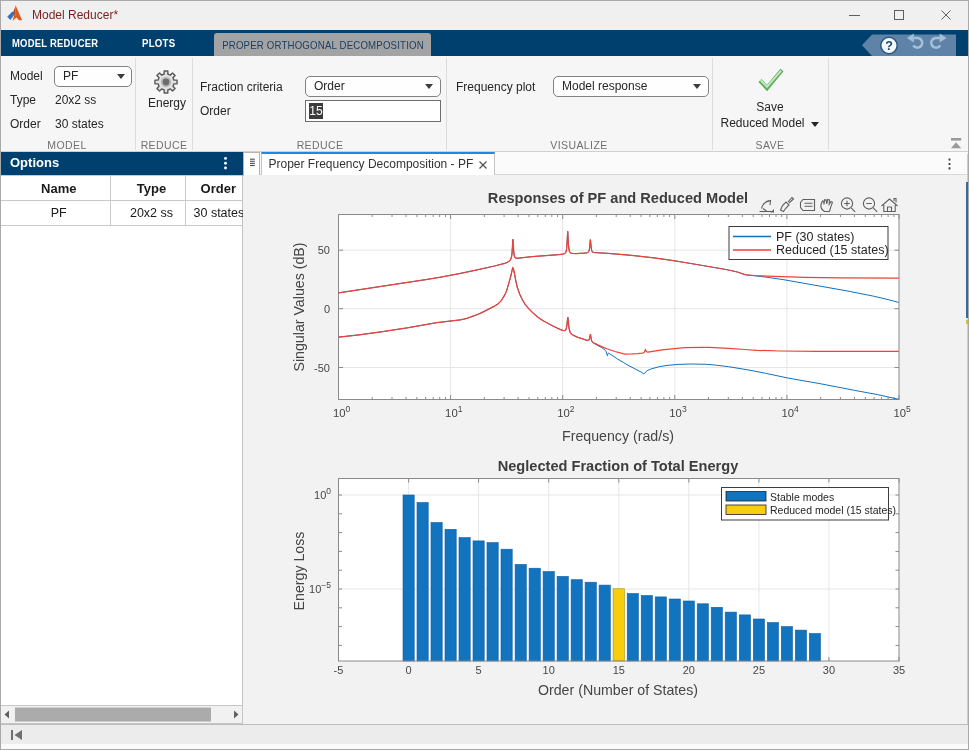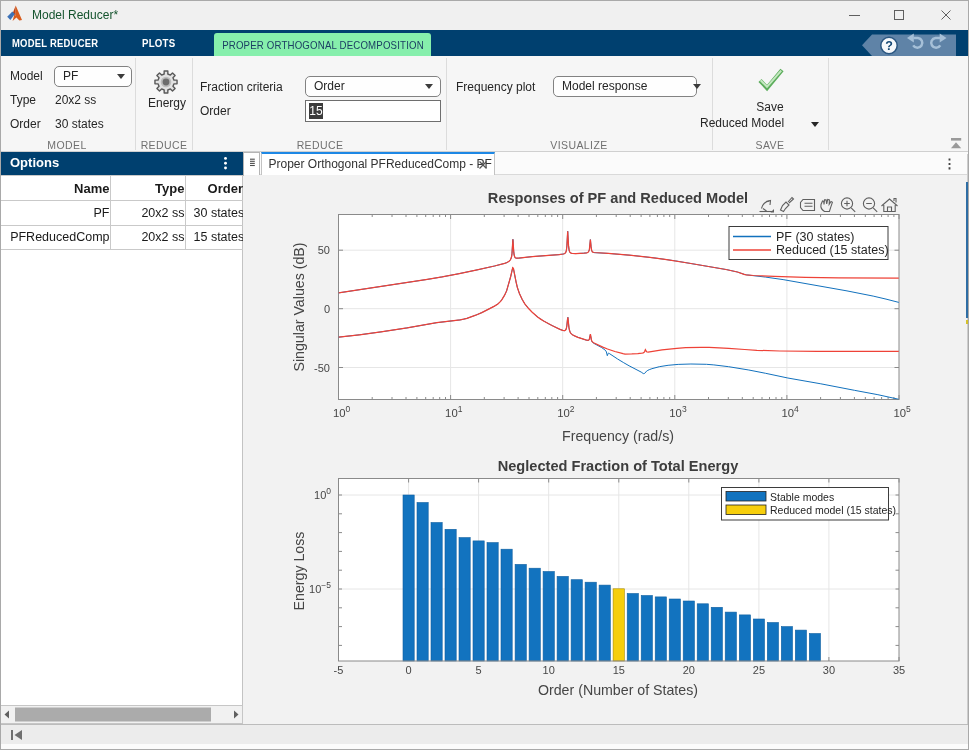--- a/index.html
+++ b/index.html
@@ -1,31 +1,31 @@
 <!DOCTYPE html>
 <html><head><meta charset="utf-8"><style>
 *{margin:0;padding:0;box-sizing:border-box}
 html,body{width:969px;height:750px;overflow:hidden}
 body{font-family:"Liberation Sans",sans-serif;position:relative;background:#f2f2f2}
 .abs{position:absolute}
 #titlebar{left:0;top:0;width:969px;height:30px;background:#f0f0f0}
-#title{left:32px;top:8px;font-size:12px;color:#14532d}
+#title{left:32px;top:8px;font-size:12px;color:#7f1d1d}
 #tabrow{left:0;top:30px;width:969px;height:26px;background:#00406f}
 .ttab{top:30px;height:26px;line-height:26px;color:#fff;font-size:11.5px;font-weight:bold;letter-spacing:.3px}
-#acttab{left:214px;top:33px;width:217px;height:23px;background:#86efac;border-radius:3px 3px 0 0;color:#1c3f63;font-size:11.5px;text-align:center;line-height:24px;white-space:nowrap;letter-spacing:.2px}
+#acttab{left:214px;top:33px;width:217px;height:23px;background:#a3a3a3;border-radius:3px 3px 0 0;color:#1c3f63;font-size:11.5px;text-align:center;line-height:24px;white-space:nowrap;letter-spacing:.2px}
 #ribbon{left:0;top:56px;width:969px;height:96px;background:#f6f6f6;border-bottom:1px solid #d0d0d0}
 .rsep{top:2px;width:1px;height:92px;background:#dcdcdc}
 .rlbl{top:83px;font-size:10.5px;color:#707070;text-align:center;letter-spacing:.4px}
 .rtxt{font-size:12px;color:#262626}
 .combo{height:21px;background:#fefefe;border:1px solid #828282;border-radius:5px;font-size:12px;color:#262626;line-height:19px;padding-left:8px}
 .caret{width:0;height:0;border-left:4.5px solid transparent;border-right:4.5px solid transparent;border-top:5px solid #3c3c3c}
 #lpanel-h{left:0;top:152px;width:243px;height:23px;background:#00406f}
 #lpanel-b{left:0;top:175px;width:243px;height:530px;background:#fff;border-right:1px solid #c3c3c3}
 table{border-collapse:collapse;width:243px;font-size:12.5px;color:#1a1a1a;table-layout:fixed}
-td,th{border:1px solid #c9c9c9;height:24.5px;padding:0 0 0 8px;text-align:right;font-weight:normal;white-space:nowrap;overflow:hidden}
+td,th{border:1px solid #c9c9c9;height:24.5px;padding:0 0 0 8px;text-align:center;font-weight:normal;white-space:nowrap;overflow:hidden}
 th{font-weight:bold;height:25px;font-size:13px}
 td:first-child,th:first-child{border-left:none}
 td:last-child,th:last-child{border-right:none}
 #docbar{left:244px;top:152px;width:725px;height:23px;background:#fbfbfb;border-bottom:1px solid #d9d9d9}
 #doctab{left:260.5px;top:152px;width:234px;height:23px;background:#fff;border-left:1px solid #c3c3c3;border-right:1px solid #c3c3c3;border-top:2.5px solid #1e88e5;font-size:12px;color:#333;line-height:20px;padding-left:7px}
 #statusbar{left:0;top:724px;width:969px;height:20px;background:#ececec;border-top:1px solid #bcbcbc}
 #botwhite{left:0;top:744px;width:969px;height:6px;background:#fbfbfb}
 #frame{left:0;top:0;width:969px;height:750px;box-shadow:inset 0 0 0 1px #a9a9a9;pointer-events:none;z-index:99}
 </style></head><body>
 <div id="titlebar" class="abs"></div>
@@ -82,28 +82,28 @@
 <circle cx="15" cy="15" r="3.4" fill="#6d6d6d"></circle>
 </svg>
     <div class="abs rtxt" style="left:142px;top:40px;width:50px;text-align:center">Energy</div>
     <div class="abs rtxt" style="left:200px;top:24px">Fraction criteria</div>
     <div class="abs combo" style="left:305px;top:20px;width:136px">Order</div>
     <div class="abs caret" style="left:425px;top:28px"></div>
     <div class="abs rtxt" style="left:200px;top:48px">Order</div>
     <div class="abs" style="left:305px;top:43.5px;width:136px;height:22px;background:#fff;border:1px solid #6e6e6e"></div>
     <div class="abs" style="left:309px;top:46.5px;width:14px;height:16px;background:#3c3c3c;color:#fff;font-size:12px;line-height:16px;text-align:center">15</div>
     <div class="abs rtxt" style="left:456px;top:24px">Frequency plot</div>
-    <div class="abs combo" style="left:553px;top:20px;width:144px">Model response</div>
+    <div class="abs combo" style="left:553px;top:20px;width:156px">Model response</div>
     <div class="abs caret" style="left:693px;top:28px"></div>
     <svg class="abs" style="left:756px;top:11px" width="30" height="26" viewBox="0 0 30 26">
 <path d="M4 13.5 L11 21 L26 3" fill="none" stroke="#5cad5c" stroke-width="4.2"></path>
 <path d="M4.6 13.2 L11 19.8 L25.2 3.6" fill="none" stroke="#c4e8c0" stroke-width="2"></path>
 </svg>
     <div class="abs rtxt" style="left:720px;top:44px;width:100px;text-align:center">Save</div>
-    <div class="abs rtxt" style="left:700px;top:60px;width:125px;text-align:left">Reduced Model</div>
+    <div class="abs rtxt" style="left:700px;top:60px;width:125px;text-align:center">Reduced Model</div>
     <div class="abs caret" style="left:811px;top:66px;border-top-color:#262626"></div>
     <svg class="abs" style="left:950px;top:81px" width="12" height="13" viewBox="0 0 12 13">
 <rect x="1" y="1" width="10.2" height="2.6" fill="#9a9a9a"></rect>
       <polygon points="6,5.3 11.2,11.3 1,11.3" fill="#9a9a9a"></polygon>
 </svg>
   </div>
 <div id="lpanel-h" class="abs">
     <span style="color:#fff;font-size:13px;font-weight:bold;position:absolute;left:10px;top:3px">Options</span>
     <svg style="position:absolute;left:221px;top:3px" width="9" height="17" viewBox="0 0 9 17">
       <g fill="#fff">
@@ -119,46 +119,41 @@
         <tr>
           <th style="width:110px">Name</th>
           <th style="width:75px">Type</th>
           <th>Order</th>
         </tr>
 <tr>
           <td>PF</td>
           <td>20x2 ss</td>
           <td>30 states</td>
         </tr>
-<tr>
-          <td>PFReducedComp</td>
-          <td>20x2 ss</td>
-          <td>15 states</td>
-        </tr>
 </tbody>
     </table>
   </div>
 <svg class="abs" style="left:0;top:705px" width="243" height="19" viewBox="0 0 243 19">
 <rect x="0" y="0" width="243" height="19" fill="#f1f1f1"></rect>
 <rect x="0.5" y="0.5" width="242" height="18" fill="none" stroke="#c6c6c6"></rect>
 <polygon points="9,5.5 9,13.5 4.5,9.5" fill="#606060"></polygon>
 <polygon points="234,5.5 234,13.5 238.5,9.5" fill="#606060"></polygon>
 <rect x="15" y="2.5" width="196" height="14" fill="#ababab"></rect>
 </svg>
 <div id="docbar" class="abs"></div>
 <svg class="abs" style="left:243px;top:151px" width="18" height="25" viewBox="0 0 18 25">
 <rect x="0.5" y="1.5" width="16" height="23" fill="#fff" stroke="#b5b5b5" stroke-width="1"></rect>
 <g stroke="#4d4d4d" stroke-width="1.1">
       <line x1="7" y1="8.2" x2="11.8" y2="8.2"></line>
       <line x1="7" y1="10.3" x2="11.8" y2="10.3"></line>
       <line x1="7" y1="12.4" x2="11.8" y2="12.4"></line>
       <line x1="7" y1="14.5" x2="11.8" y2="14.5"></line>
     </g>
 </svg>
-<div id="doctab" class="abs"><span style="white-space:nowrap">Proper Orthogonal PFReducedComp - PF</span><svg style="position:absolute;right:6px;top:6px" width="10" height="10" viewBox="0 0 10 10">
+<div id="doctab" class="abs"><span style="white-space:nowrap">Proper Frequency Decomposition - PF</span><svg style="position:absolute;right:6px;top:6px" width="10" height="10" viewBox="0 0 10 10">
       <line x1="1.5" y1="1.5" x2="8.5" y2="8.5" stroke="#555" stroke-width="1.2"></line>
       <line x1="8.5" y1="1.5" x2="1.5" y2="8.5" stroke="#555" stroke-width="1.2"></line>
     </svg></div>
 <div class="abs" style="left:943px;top:156px;color:#444;font-size:13px;font-weight:bold">⋮</div>
 <div class="abs" style="left:0;top:0;width:969px;height:750px;pointer-events:none"><svg id="charts" viewBox="0 0 969 750" width="969" height="750">
       <rect x="244" y="175" width="725" height="549" fill="#f2f2f2"></rect>
       <rect x="338.5" y="214.5" width="560.5" height="185.0" fill="#ffffff"></rect>
       <g stroke="#e6e6e6" stroke-width="1">
         <line x1="450.6" y1="214.5" x2="450.6" y2="399.5"></line>
         <line x1="562.7" y1="214.5" x2="562.7" y2="399.5"></line>

